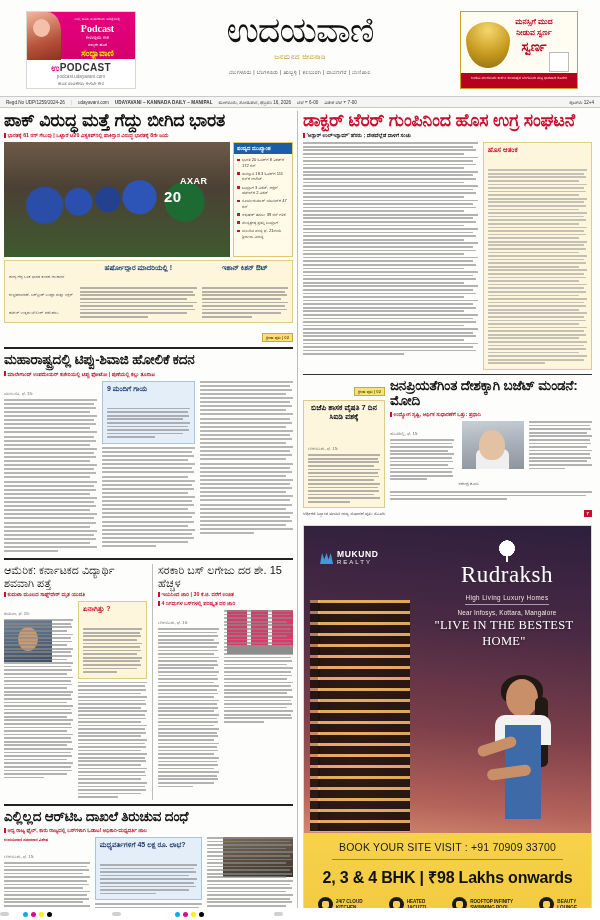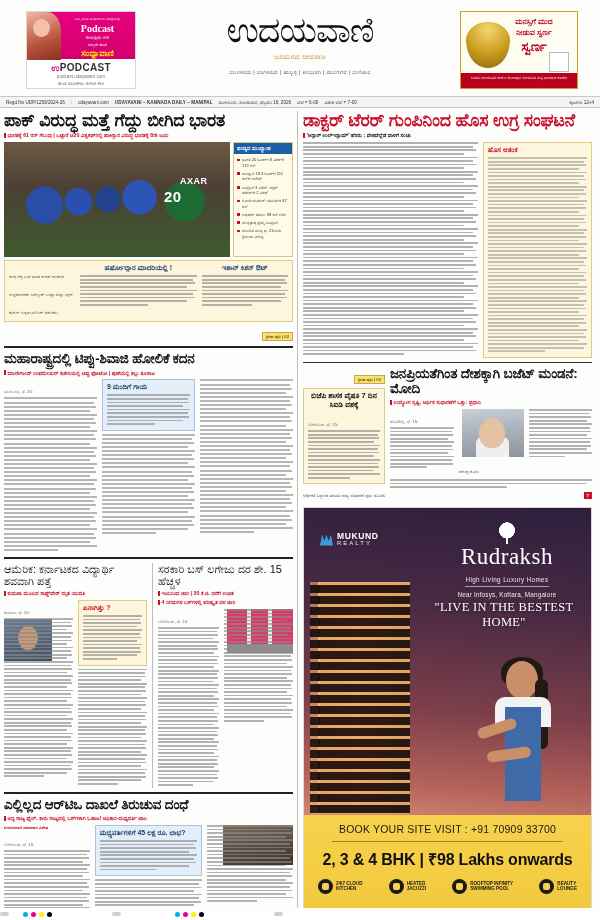--- a/index.html
+++ b/index.html
@@ -147,21 +147,21 @@
   }
   .photo-bus:after{
     content:""; position:absolute; left:0; bottom:0; width:100%; height:9px; background:#8c8c8c;
   }
   .photo-riot {
     width: 70px; height: 40px; float:right; margin: 0 0 2px 3px;
     background: linear-gradient(170deg,#7a6a58,#3b332b);
   }
   .box-blue { background: #e4eef8; border: 1px solid #aac4dd; padding: 3px 4px; }
   .box-cream { background: #fdf6dd; border: 1px solid #ddcb86; padding: 3px 4px; }
-  .box-title { font-size: 7px; font-weight: 700; color: #1b3c6e; margin-bottom: 3px; }
+  .box-title { font-size: 7px; font-weight: 700; color: #1b3c6e; margin-bottom: 15px; }
   .box-title.center { text-align:center; }
   .box-title.red { color:#c8102e; }
 
   .sidebar-list { background:#fffbe8; border:1px solid #dcc96f; }
   .sidebar-list .sl-head { background:#1b5ea8; color:#fff; font-size:5.4px; font-weight:700; padding:2px 3px; }
   .sidebar-list ul { list-style:none; padding:3px 3px 3px 3px; }
   .sidebar-list li { font-size:4.1px; color:#333; line-height:1.35; margin-bottom:2.6px; padding-left:5px; position:relative; }
   .sidebar-list li:before{ content:""; position:absolute; left:0; top:1.6px; width:2.6px; height:2.6px; background:#c8102e;}
 
   .cols2 { display:flex; gap:5px; }

